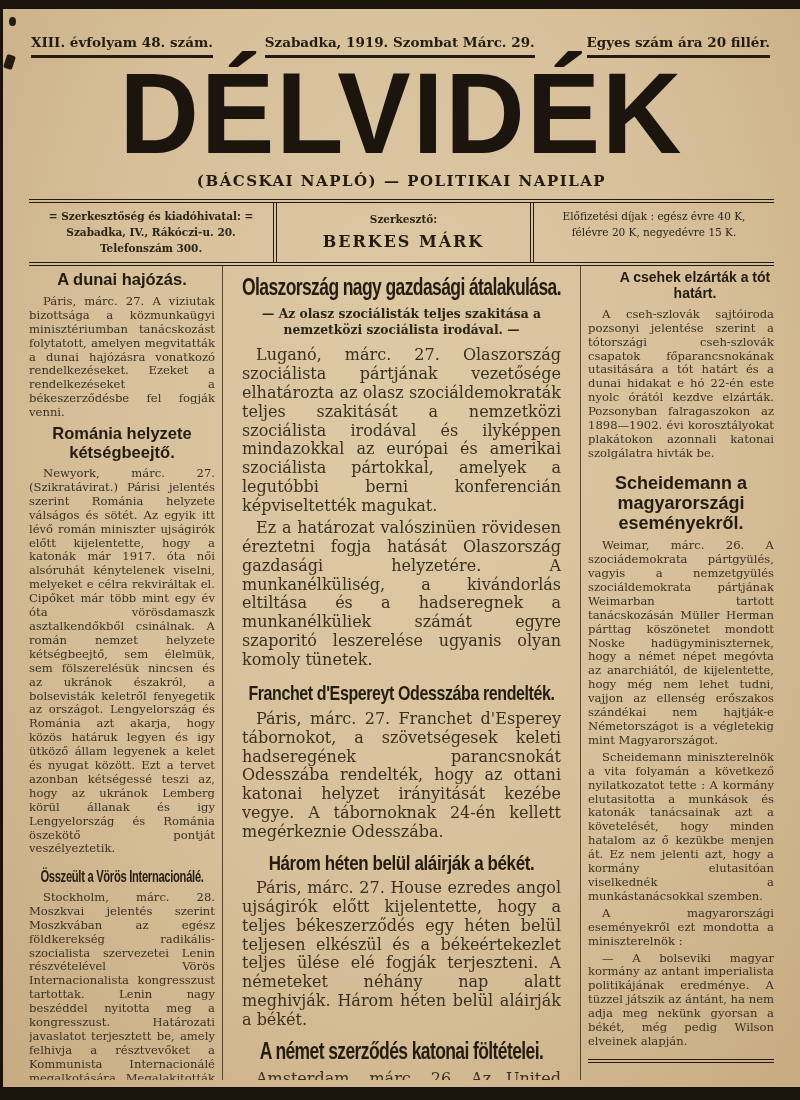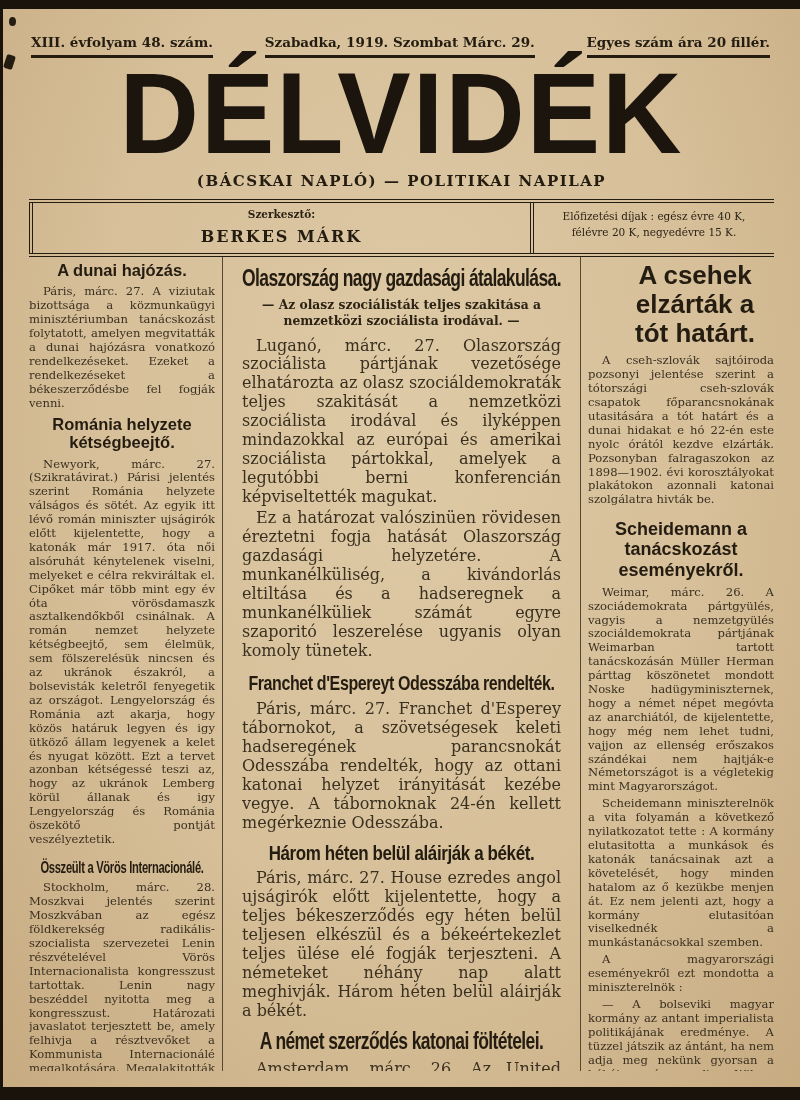--- a/index.html
+++ b/index.html
@@ -84,21 +84,21 @@
   .hl{
     font-family:"Liberation Sans", sans-serif;font-weight:bold;
     text-align:center;color:#241c10;line-height:1.12;
     margin:10px 0 6px 0;
   }
   .hl-md{font-size:16.5px;margin-top:4px;}          
   .hl-a3{font-size:11.2px;letter-spacing:-0.3px;white-space:nowrap;transform:scaleY(1.5);margin:14px 0 8px;}
   .hl-xl{font-size:17.5px;letter-spacing:-0.6px;white-space:nowrap;transform:scaleY(1.4);margin:12px 0 8px;}
   .hl-b2{font-size:16px;letter-spacing:-0.4px;white-space:nowrap;transform:scaleY(1.3);margin:14px 0 8px;}
   .hl-b3{font-size:17px;letter-spacing:-0.4px;white-space:nowrap;transform:scaleY(1.2);margin:12px 0 6px;}
-  .hl-c1{font-size:26px;margin-top:4px;margin-left:28px;}
+  .hl-c1{font-size:14px;margin-top:4px;margin-left:28px;}
   .hl-c2{font-size:18px;margin-top:12px;}
   .subhead{
     font-weight:bold;font-size:12.3px;text-align:center;
     color:#2c2315;margin:0 6px 8px 6px;line-height:1.3;
   }
   .rule-double{border-top:4px double #241c10;margin:10px 0 2px;}
 </style>
 </head>
 <body>
 
@@ -111,20 +111,25 @@
     <span>Szabadka, 1919. Szombat Márc. 29.</span>
     <span>Egyes szám ára 20 fillér.</span>
   </div>
 
   <div class="masthead">
     <div class="masthead-title">DÉLVIDÉK</div>
     <div class="masthead-sub">(BÁCSKAI NAPLÓ) — POLITIKAI NAPILAP</div>
   </div>
 
   <div class="infobar">
+    <div class="cell office">
+      <div>= Szerkesztőség és kiadóhivatal: =</div>
+      <div>Szabadka, IV., Rákóczi-u. 20.</div>
+      <div>Telefonszám 300.</div>
+    </div>
     <div class="cell editors">
       <div class="editor-block">
         <div class="editor-label">Szerkesztő:</div>
         <div class="editor-name">BERKES MÁRK</div>
       </div>
     </div>
     <div class="cell publishing">
       <div>Előfizetési díjak : egész évre 40 K,</div>
       <div>félévre 20 K,  negyedévre 15 K.</div>
     </div>
@@ -168,21 +173,21 @@
         <p class="body">Amsterdam, márc. 26. Az United Press tudósitója igen jól informált helyről arról értesült, hogy a tizek tanácsa a következő föltételeket akarja szabni Németországnak: A német hadsereg állománya legföljebb 7 hadosztály gyalogság és 3 hadosztál lovasság, összesen 100.000 ember lehet. A tisztikar létszáma nem haladhatja meg a négyezret. A német államok hadügyminisztériumaiban legföljebb háromszáz tisztet és az 1913-ik évben alkalmazott polgári tisztviselők tizedrészét alkalmazhatják. A vezérkar katonai iskoláját ss a hasonló intézeteket megszüntetik. Mindössze egy iskolát tarthat fönn Németország tisztek kiképzésére, A veteránok egyesületeit, tornaegyesületeket és egyéb szervezeteket, amelyekben katonai gyakorlatokat tartanak, meg kell szüntetni. A Rajnától tizenöt mérföldnyire levő területen belül minden várat vagy erősséget le kell rombolni. Uj erősségeket nem szabad épiteni. A tüzérség fölszerelése 18.000 karabély, 36 nehéz géppuska és 36 tábori ágyu lehet ; nehéz tüzérséget nem tarthat Németország. A munició-készleteket a legkisebb mennyiségre kell korlátozni. A municióraktárak fekvését közölni kell az antanttal, A szövetségesek fönntartják magunknak azt a jogot, hogy a municiógyárak számát leszállithassák. A megengedett mennyiségen felül levő hadianyagot át kell adni a szövetségeseknek.</p>
       </article>
     </div>
 
     <div class="col col3">
       <article>
         <h2 class="hl hl-c1">A csehek elzárták a tót határt.</h2>
         <p class="body">A cseh-szlovák sajtóiroda pozsonyi jelentése szerint a tótországi cseh-szlovák csapatok főparancsnokának utasitására a tót határt és a dunai hidakat e hó 22-én este nyolc órától kezdve elzárták. Pozsonyban falragaszokon az 1898—1902. évi korosztályokat plakátokon azonnali katonai szolgálatra hivták be.</p>
       </article>
       <article>
-        <h2 class="hl hl-c2">Scheidemann a tanácskozást eseményekről.</h2>
+        <h2 class="hl hl-c2">Scheidemann a magyarországi eseményekről.</h2>
         <p class="body">Weimar, márc. 26. A szociádemokrata pártgyülés, vagyis a nemzetgyülés szociáldemokrata pártjának Weimarban tartott tanácskozásán Müller Herman párttag köszönetet mondott Noske hadügyminiszternek, hogy a német népet megóvta az anarchiától, de kijelentette, hogy még nem lehet tudni, vajjon az ellenség erőszakos szándékai nem hajtják-e Németországot is a végletekig mint Magyarországot.</p>
         <p class="body">Scheidemann miniszterelnök a vita folyamán a következő nyilatkozatot tette : A kormány elutasitotta a munkások és katonák tanácsainak azt a követelését, hogy minden hatalom az ő kezükbe menjen át. Ez nem jelenti azt, hogy a kormány elutasitóan viselkednék a munkástanácsokkal szemben.</p>
         <p class="body">A magyarországi eseményekről ezt mondotta a miniszterelnök :</p>
         <p class="body">— A bolseviki magyar kormány az antant imperialista politikájának eredménye. A tüzzel játszik az ántánt, ha nem adja meg nekünk gyorsan a békét, még pedig Wilson elveinek alapján.</p>
       </article>
       <div class="rule-double"></div>
 
     </div>
 
   </div>

